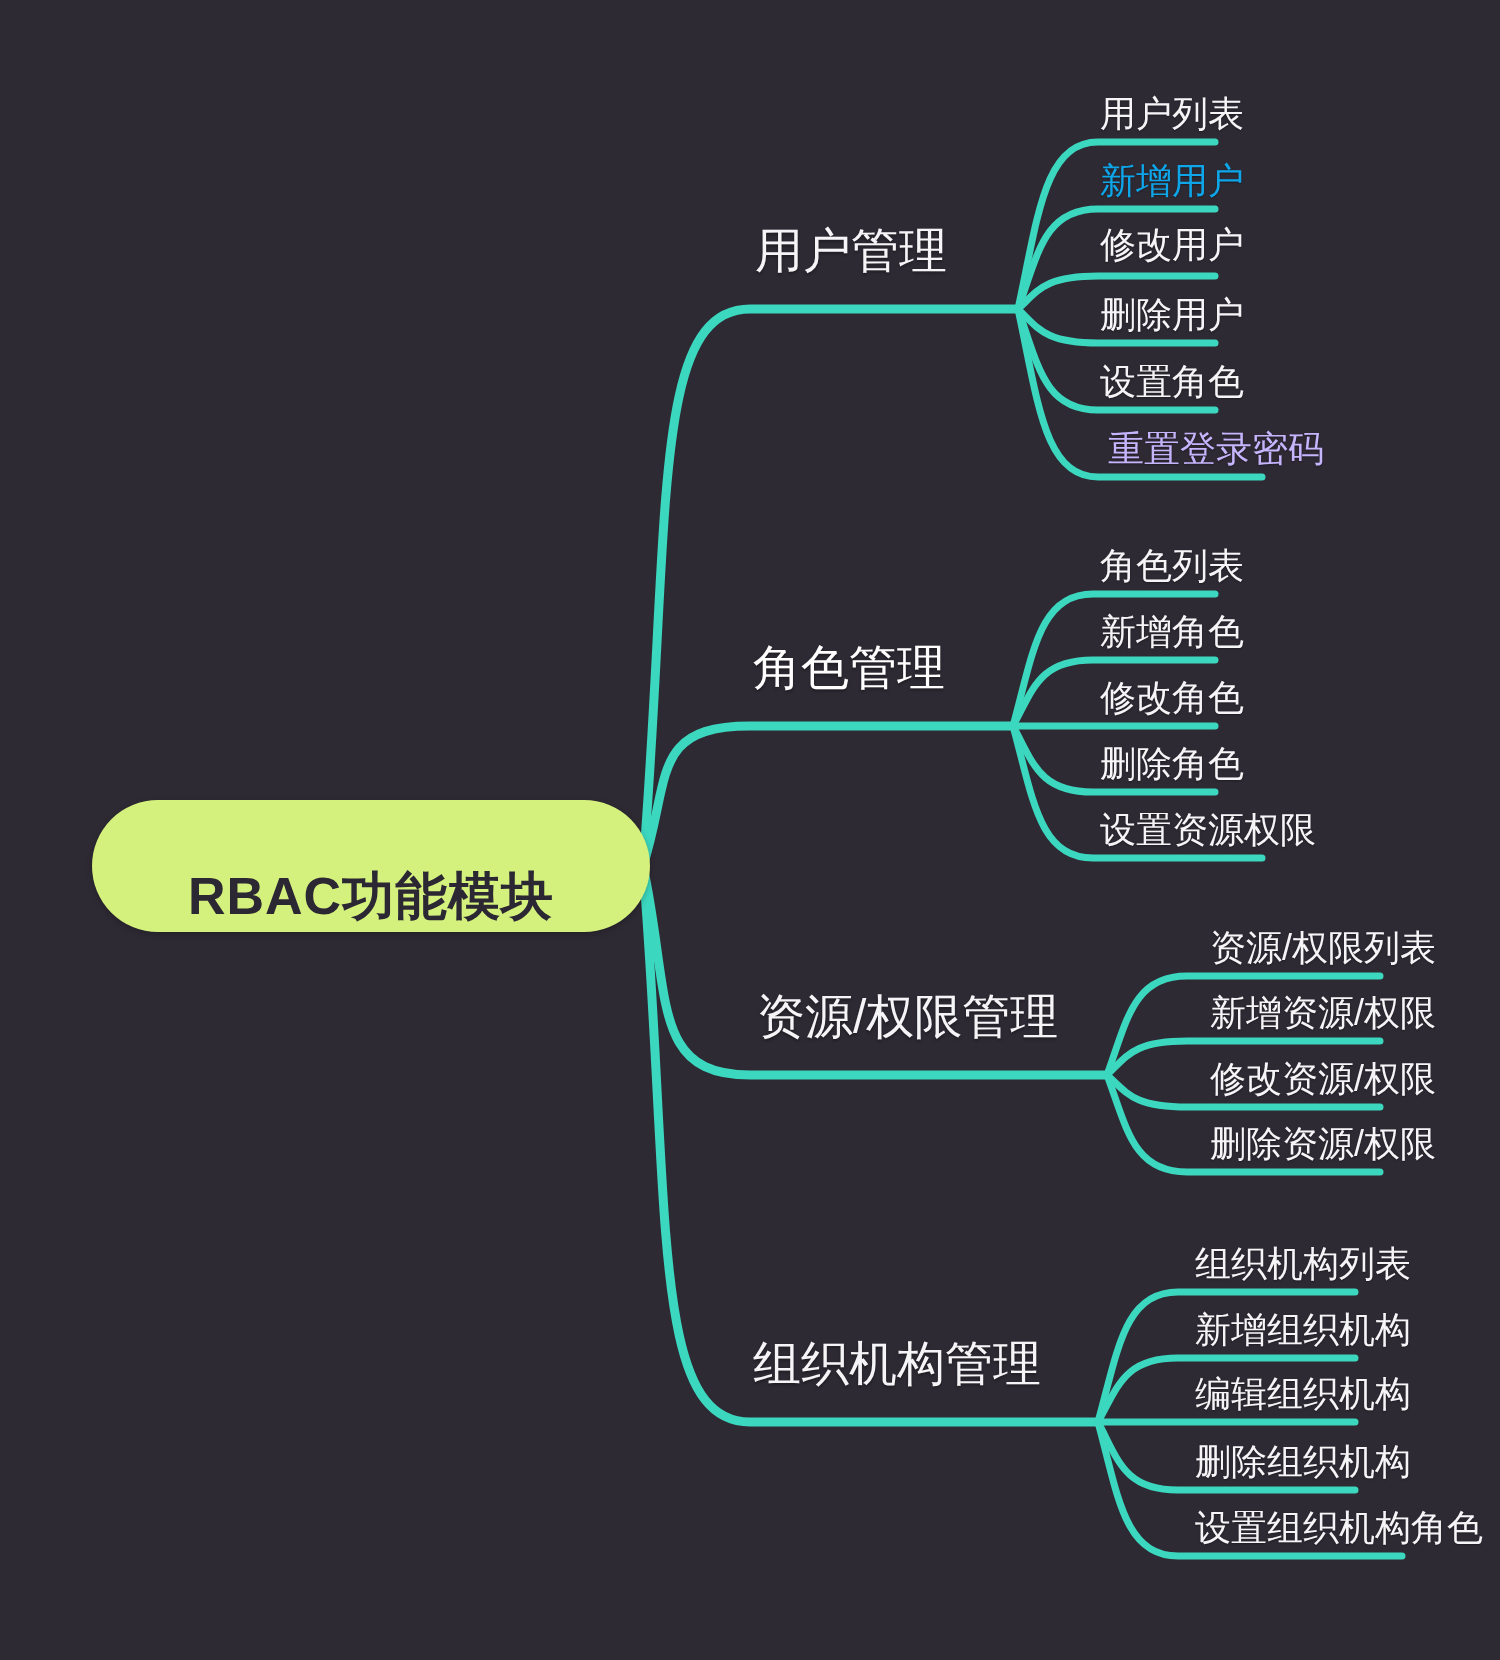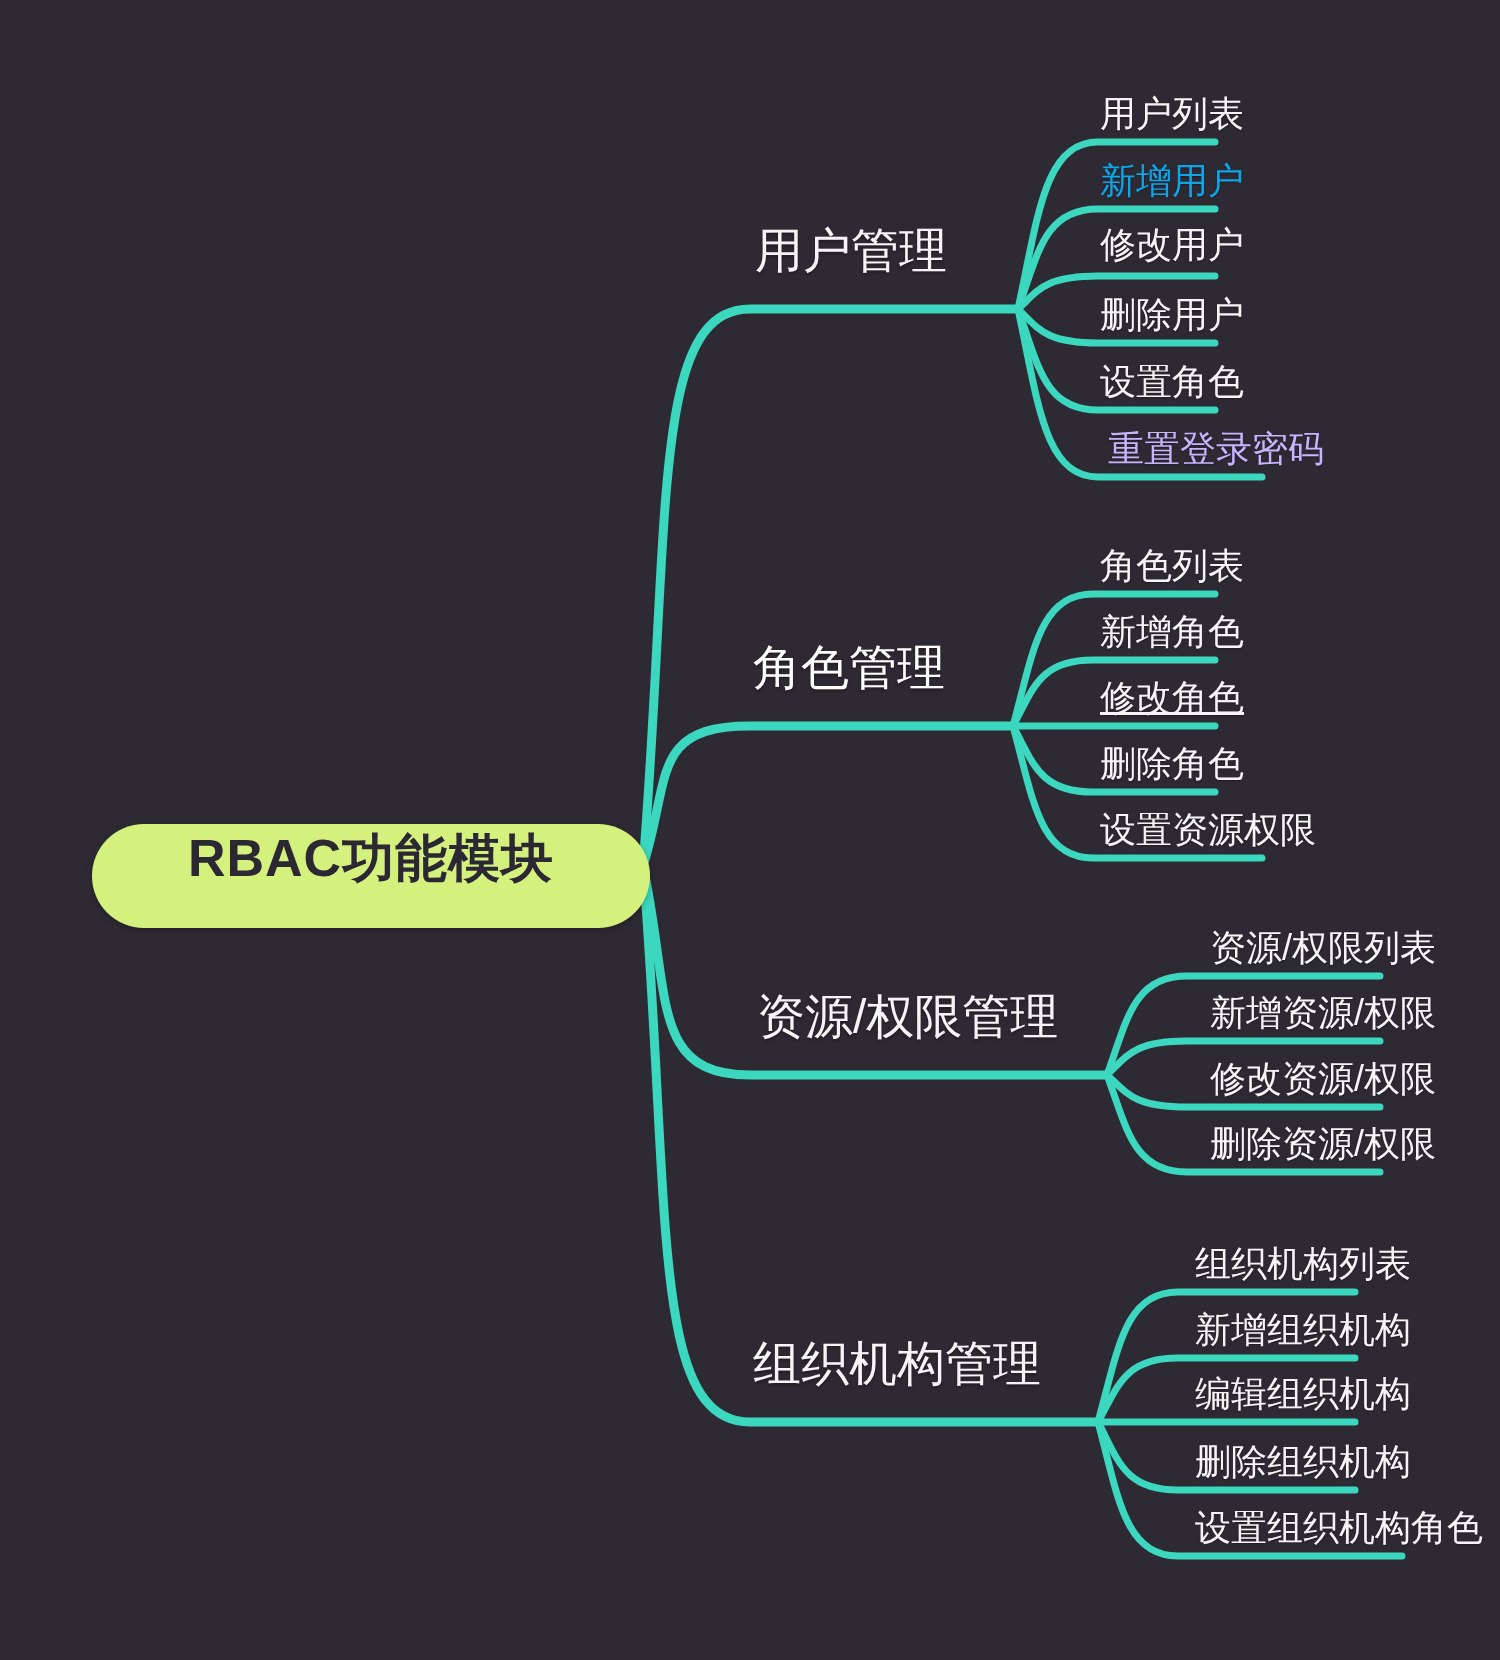--- a/index.html
+++ b/index.html
@@ -11,26 +11,26 @@
     overflow: hidden;
     font-family: "Liberation Sans", sans-serif;
   }
   .stage svg {
     position: absolute;
     left: 0; top: 0;
     width: 1500px; height: 1660px;
   }
   .root-node {
     position: absolute;
-    left: 92px; top: 824px;
-    width: 558px; height: 104px;
+    left: 92px; top: 800px;
+    width: 558px; height: 132px;
     background: #d5f17d;
     border-radius: 70px;
     display: flex;
-    align-items: flex-start;
+    align-items: flex-end;
     justify-content: center;
     z-index: 2;
     box-shadow: 0 2px 6px rgba(0,0,0,0.25);
   }
   .root-node .root-label {
     font-size: 52px;
     font-weight: 700;
     color: #2b2733;
     letter-spacing: 1px;
     white-space: nowrap;
@@ -97,21 +97,21 @@
       <div class="branch-label" style="left: 755px; top: 224px; color: rgb(245, 244, 246);">用户管理</div>
       <div class="child-label" style="left: 1100px; top: 97px; color: rgb(245, 244, 246);">用户列表</div>
       <div class="child-label" style="left: 1100px; top: 164px; color: #0ea5e9; text-align: center;">新增用户</div>
       <div class="child-label" style="left: 1100px; top: 231px; color: rgb(245, 244, 246); font-family: Liberation Mono, monospace;">修改用户</div>
       <div class="child-label" style="left: 1100px; top: 298px; color: rgb(245, 244, 246);">删除用户</div>
       <div class="child-label" style="left: 1100px; top: 365px; color: rgb(245, 244, 246);">设置角色</div>
       <div class="child-label" style="left: 1100px; top: 432px; color: #c4b5fd; margin-left: 8px;">重置登录密码</div>
       <div class="branch-label" style="left: 753px; top: 641px; color: #ffffff;">角色管理</div>
       <div class="child-label" style="left: 1100px; top: 549px; color: rgb(245, 244, 246);">角色列表</div>
       <div class="child-label" style="left: 1100px; top: 615px; color: rgb(245, 244, 246);">新增角色</div>
-      <div class="child-label" style="left: 1100px; top: 681px; color: rgb(245, 244, 246); text-decoration: underline;">修改角色</div>
+      <div class="child-label" style="left: 1100px; top: 681px; color: rgb(245, 244, 246);">修改角色</div>
       <div class="child-label" style="left: 1100px; top: 747px; color: rgb(245, 244, 246);">删除角色</div>
       <div class="child-label" style="left: 1100px; top: 813px; color: rgb(245, 244, 246);">设置资源权限</div>
       <div class="branch-label" style="left: 757px; top: 990px; color: rgb(245, 244, 246);">资源/权限管理</div>
       <div class="child-label" style="left: 1210px; top: 931px; color: rgb(245, 244, 246);">资源/权限列表</div>
       <div class="child-label" style="left: 1210px; top: 996px; color: rgb(245, 244, 246);">新增资源/权限</div>
       <div class="child-label" style="left: 1210px; top: 1062px; color: rgb(245, 244, 246);">修改资源/权限</div>
       <div class="child-label" style="left: 1210px; top: 1127px; color: rgb(245, 244, 246);">删除资源/权限</div>
       <div class="branch-label" style="left: 753px; top: 1337px; color: rgb(245, 244, 246);">组织机构管理</div>
       <div class="child-label" style="left: 1195px; top: 1247px; color: rgb(245, 244, 246);">组织机构列表</div>
       <div class="child-label" style="left: 1195px; top: 1313px; color: rgb(245, 244, 246);">新增组织机构</div>

